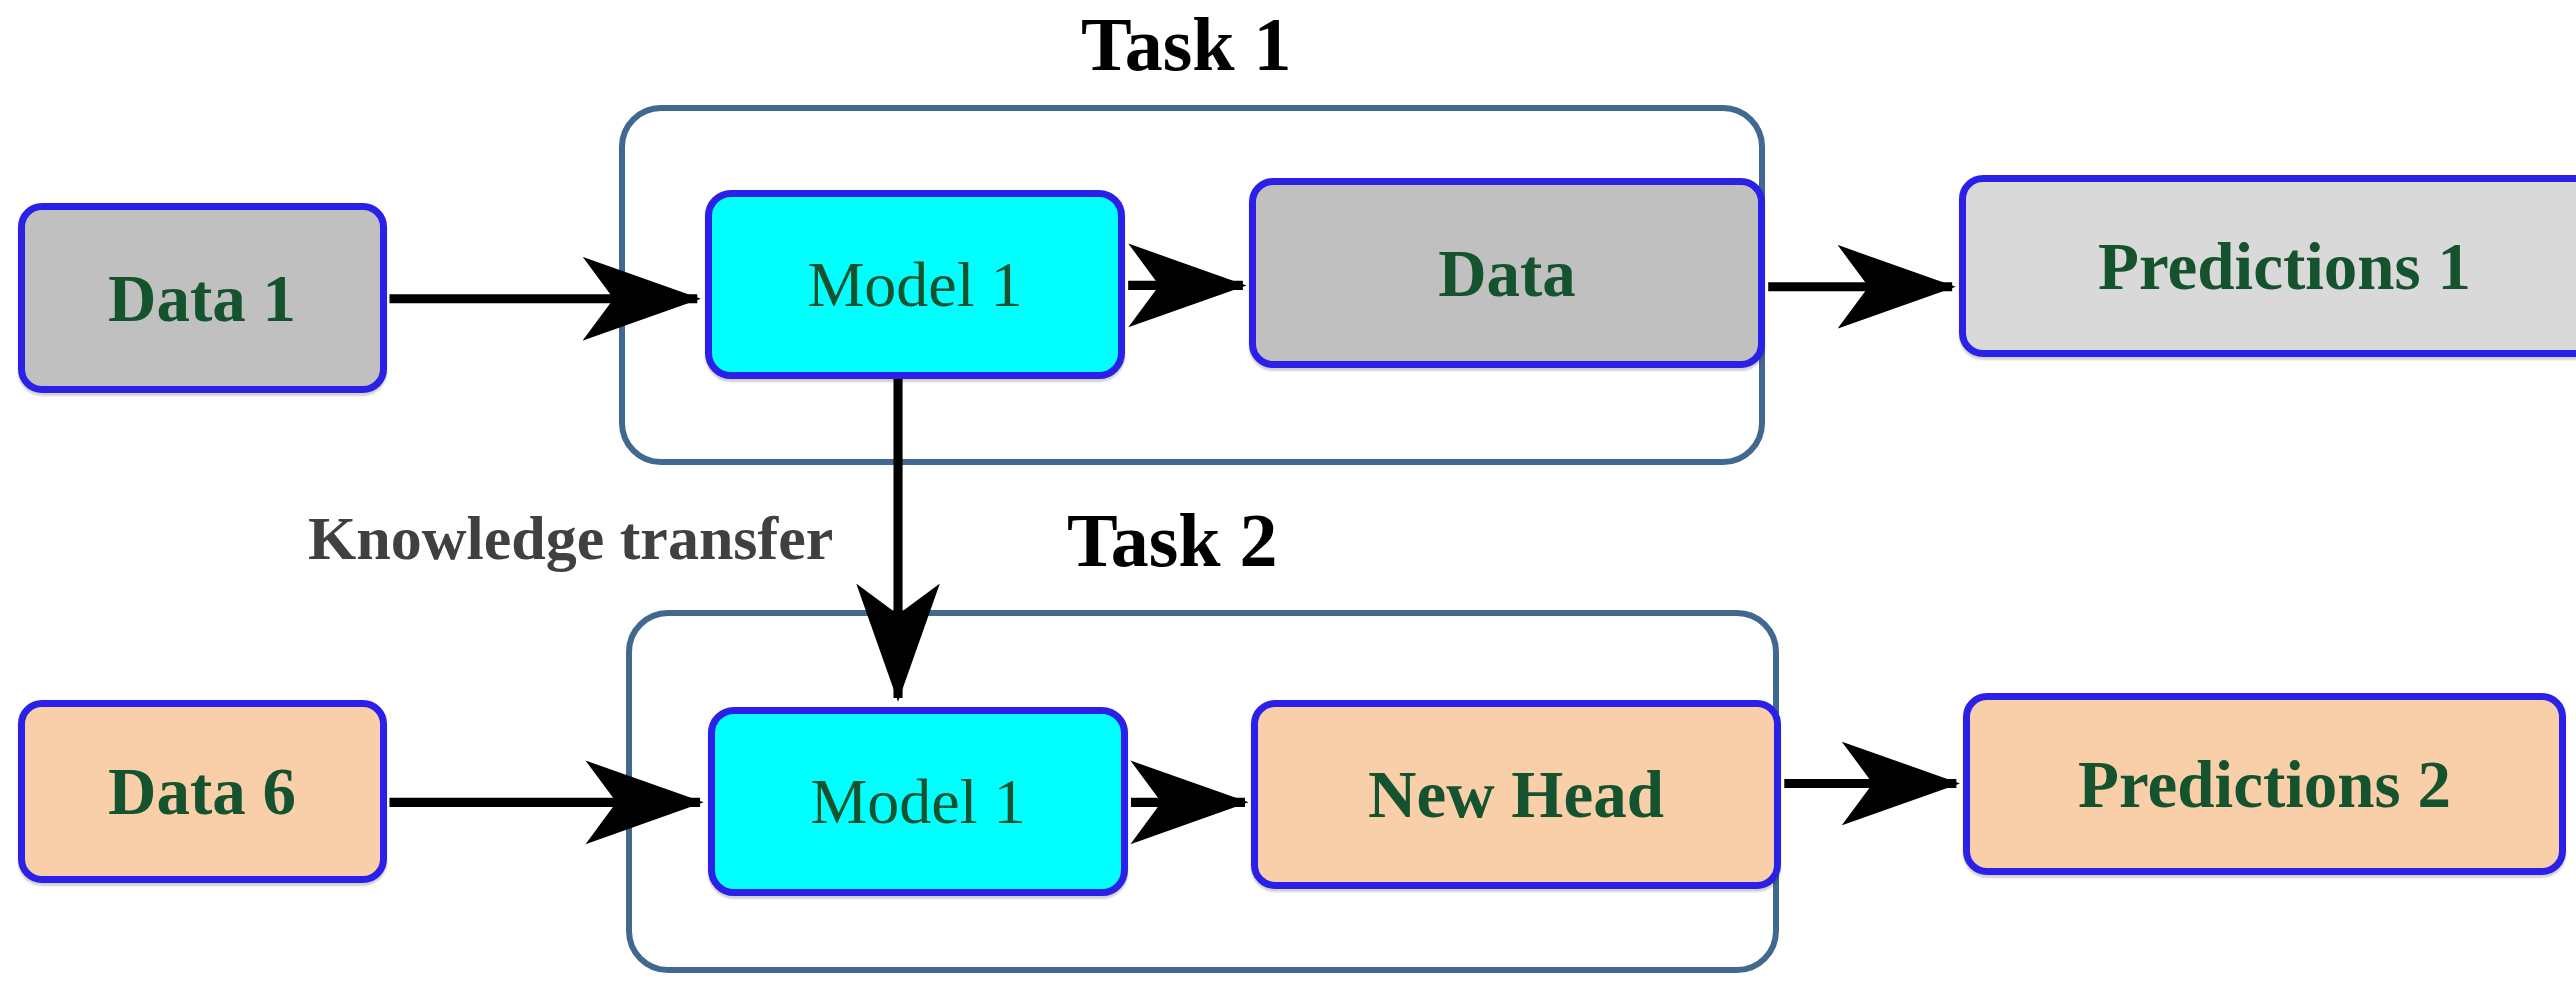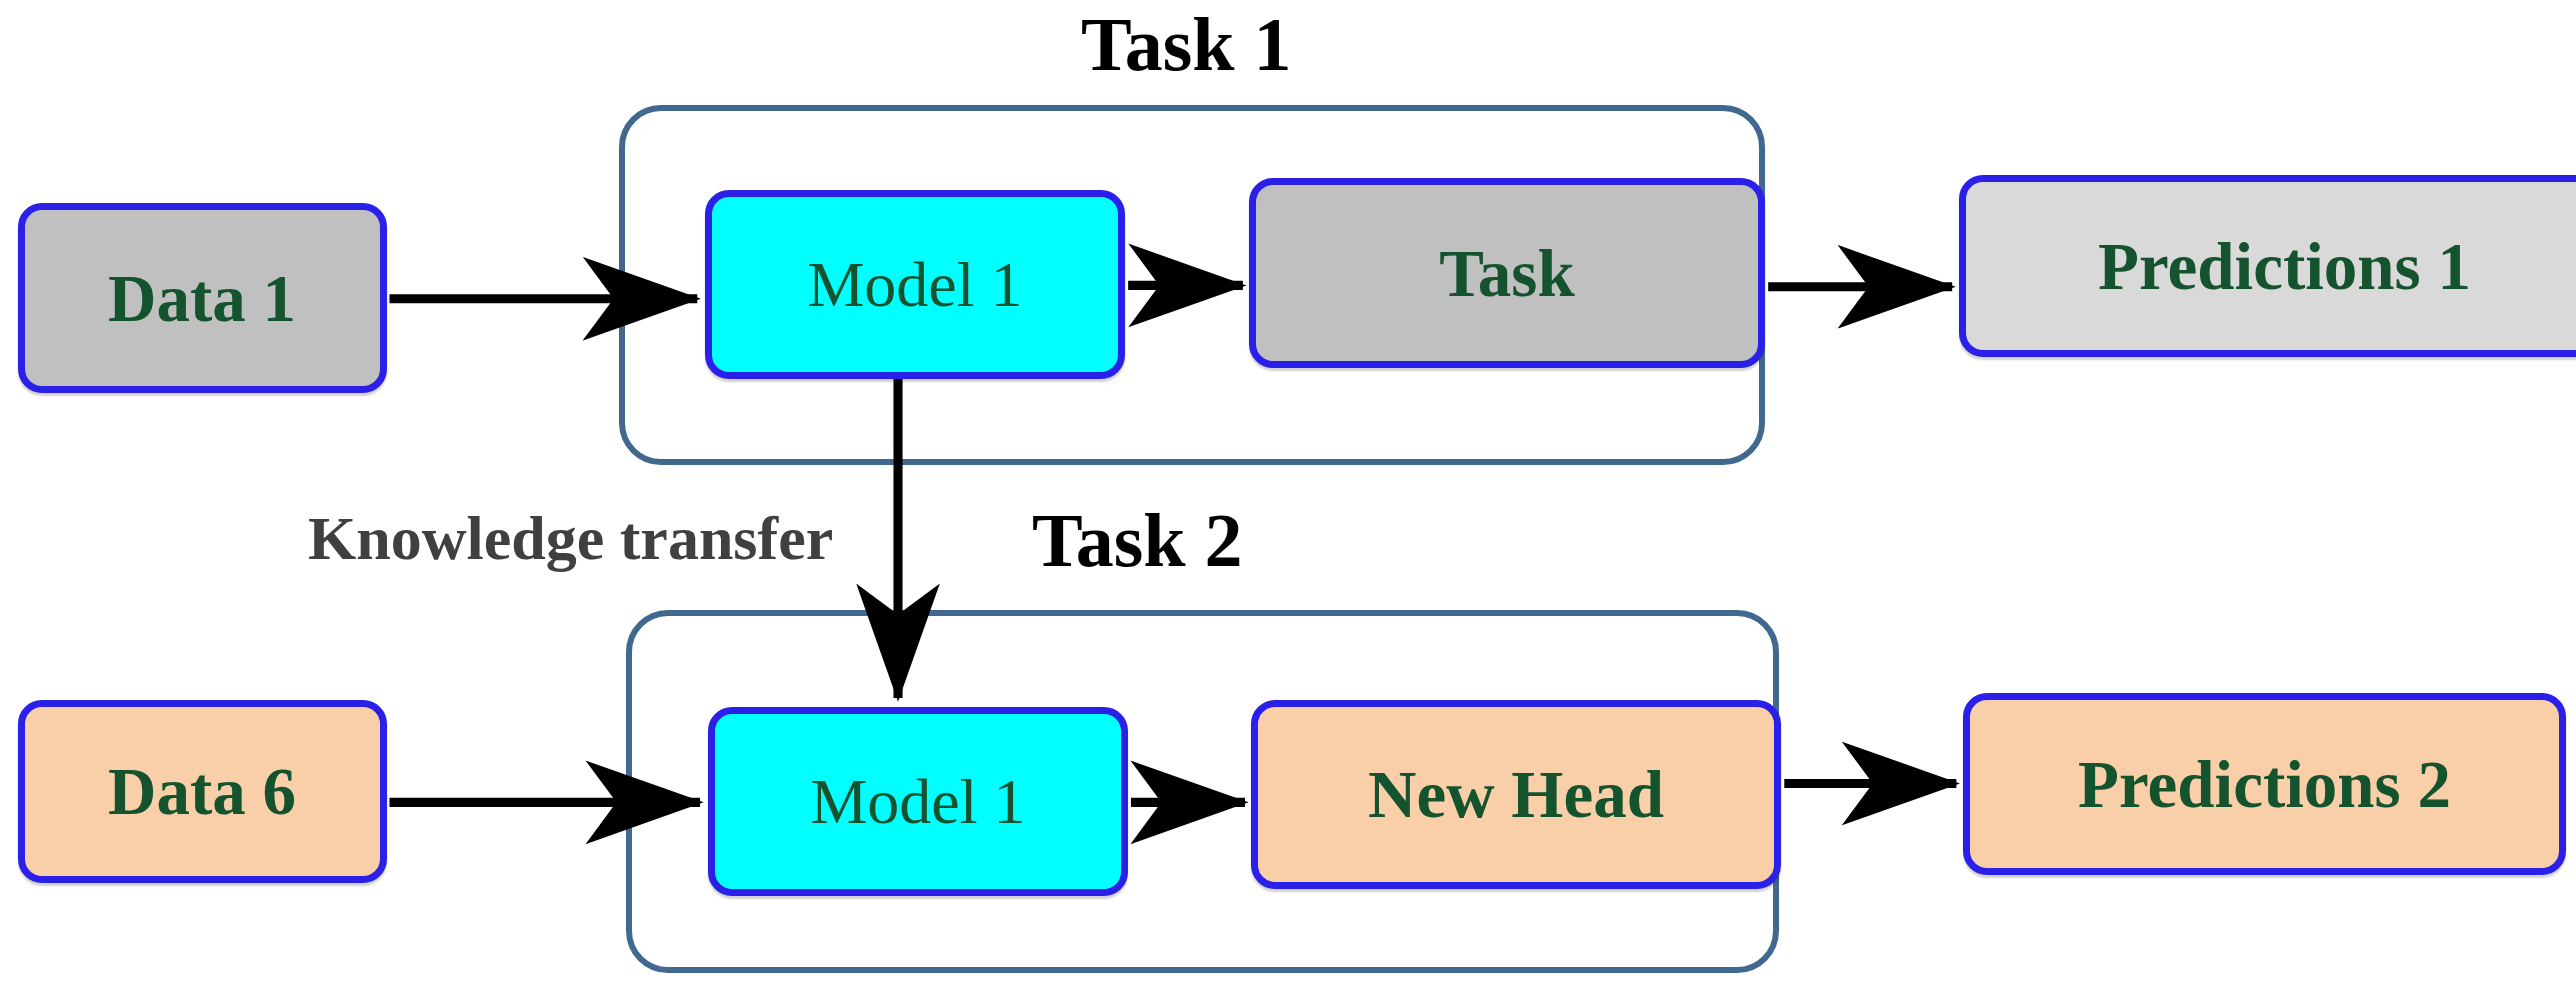--- a/index.html
+++ b/index.html
@@ -32,21 +32,21 @@
   .task-title {
     position: absolute;
     font-weight: bold;
     font-size: 76px;
     line-height: 1;
     color: #000000;
     white-space: nowrap;
     letter-spacing: 0px;
   }
   #task1-title { left: 1081px; top: 5.6px; }
-  #task2-title { left: 1032px; top: 502px; }
+  #task2-title { left: 1067px; top: 502px; }
 
   
   #knowledge-transfer-label {
     position: absolute;
     left: 308px;
     top: 507px;
     font-weight: bold;
     font-size: 62px;
     line-height: 1;
     color: #404040;
@@ -67,21 +67,21 @@
     text-align: center;
     box-shadow: 0 2.1px 2.1px rgba(0,0,0,0.18);
   }
   .node span { display: block; }
   .node-bold span { font-weight: bold; }
   .node-regular span { font-weight: normal; }
 
   
   .fill-gray-dark  { background: #c0c0c0; }
   .fill-gray-light { background: #d9d9d9; }
-  .fill-cyan       { background: #00ffff; }
+  .fill-cyan       { background: #00ffff; border-radius: 26px; }
   .fill-peach      { background: #f8cfa8; }
 
   
   #node-data1       { left: 17.5px;   top: 203px;  width: 369px; height: 190px; font-size: 67px; }
   #node-model1-top  { left: 705px; top: 190px;  width: 420px; height: 189px; font-size: 64px; }
   #node-head        { left: 1249px; top: 178px;  width: 516px; height: 190px; font-size: 67px; }
   #node-pred1       { left: 1959px; top: 175px;  width: 651px; height: 182px; font-size: 67px; }
 
   #node-data2       { left: 17.5px;   top: 700px; width: 369px; height: 183px; font-size: 67px; }
   #node-model1-bot  { left: 708px; top: 707px; width: 420px; height: 189px; font-size: 64px; }
@@ -137,21 +137,21 @@
 
   <div class="node node-bold fill-gray-dark" id="node-data1">
     <span>Data 1</span>
   </div>
 
   <div class="node node-regular fill-cyan" id="node-model1-top">
     <span>Model 1</span>
   </div>
 
   <div class="node node-bold fill-gray-dark" id="node-head">
-    <span>Task</span>
+    <span>Data</span>
   </div>
 
   <div class="node node-bold fill-gray-light" id="node-pred1">
     <span>Predictions 1</span>
   </div>
 
   <div class="node node-bold fill-peach" id="node-data2">
     <span>Data 6</span>
   </div>
 

